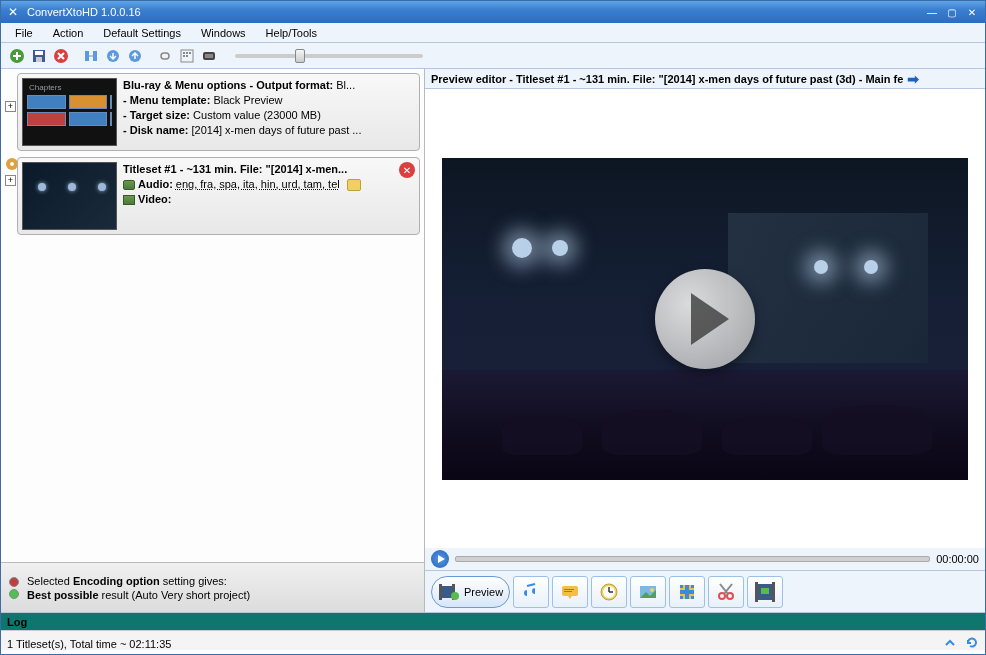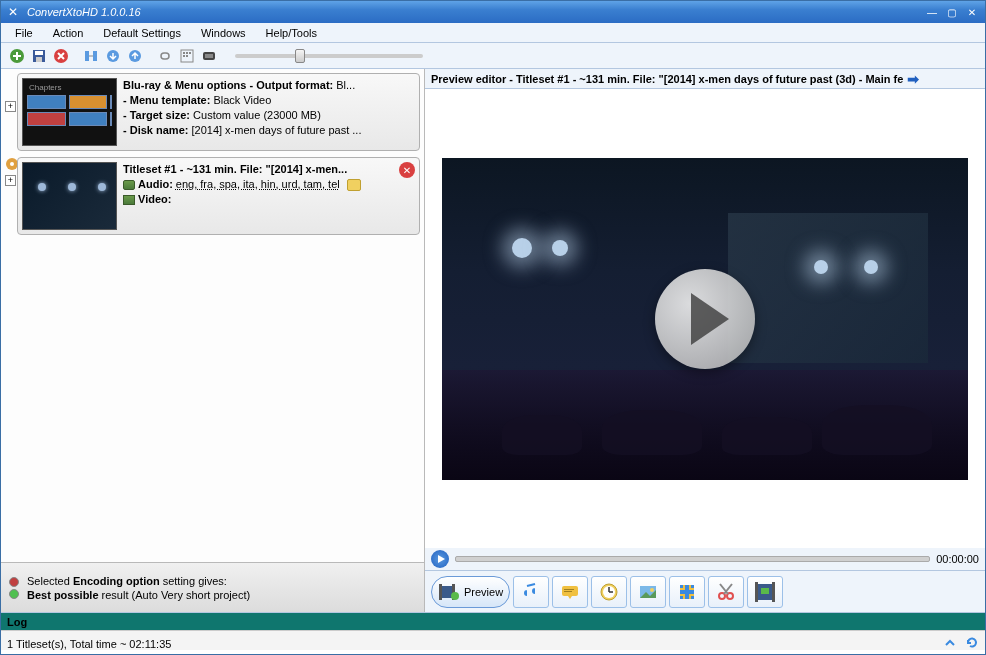--- a/index.html
+++ b/index.html
@@ -1,19 +1,19 @@
 <!DOCTYPE html>
 <html><head>
 <meta charset="utf-8">
 <style>
 *{box-sizing:border-box;margin:0;padding:0;font-family:Tahoma,Arial,sans-serif;font-size:11px;}
 body{background:#fff;width:986px;height:655px;overflow:hidden;border:1px solid #3a6ea5;}
 .titlebar{height:22px;background:linear-gradient(to bottom,#5fa3e7 0%,#3a7fd0 40%,#2b6cc4 100%);color:#fff;display:flex;align-items:center;padding:0 4px;font-size:12px;}
 .titlebar .logo{width:16px;height:16px;margin-right:6px;display:flex;align-items:center;justify-content:center;font-size:12px;color:#fff;}
-.titlebar .title{flex:1;font-style:italic;}
+.titlebar .title{flex:1;}
 .titlebar .winbtns{display:flex;gap:2px;}
 .titlebar .winbtn{width:18px;height:14px;display:flex;align-items:center;justify-content:center;color:#fff;font-size:10px;cursor:default;}
 .menubar{height:20px;background:#eef4fb;border-bottom:1px solid #b3c7e0;display:flex;align-items:center;padding:0 6px;gap:4px;}
 .menubar .mitem{padding:2px 8px;cursor:default;}
 .toolbar{height:26px;background:#eef4fb;border-bottom:1px solid #b3c7e0;display:flex;align-items:center;padding:0 6px;gap:2px;}
 .tbtn{width:20px;height:20px;display:flex;align-items:center;justify-content:center;border-radius:3px;cursor:default;}
 .tsep{width:6px;}
 .slider-wrap{flex:0 0 200px;display:flex;align-items:center;padding:0 6px;}
 .slider{width:100%;height:4px;background:#ccc;border-radius:2px;position:relative;}
 .slider .thumb{width:10px;height:14px;background:linear-gradient(#f5f5f5,#ccc);border:1px solid #888;border-radius:2px;position:absolute;top:-5px;left:60px;}
@@ -193,21 +193,21 @@
               <div class="tile b"></div>
                 <div class="tile y"></div>
                 <div class="tile g"></div>
               <div class="tile r"></div>
                 <div class="tile b"></div>
                 <div class="tile p"></div>
             </div>
           </div>
           <div class="info">
             <div class="row"><b><span>Blu-ray &amp; Menu options - Output format: </span></b><span>Bl...</span></div>
-            <div class="row"><b>- Menu template: </b><span>Black Video</span></div>
+            <div class="row"><b>- Menu template: </b><span>Black Preview</span></div>
             <div class="row"><b>- Target size: </b><span>Custom value (23000 MB)</span></div>
             <div class="row"><b>- Disk name: </b><span>[2014] x-men days of future past ...</span></div>
           </div>
         </div>
       </div>
 
       <div class="tnode">
         <div class="expander" style="top:18px">+</div>
         <div style="position:absolute;left:-12px;top:0;width:14px;height:14px">
           <svg width="14" height="14">

